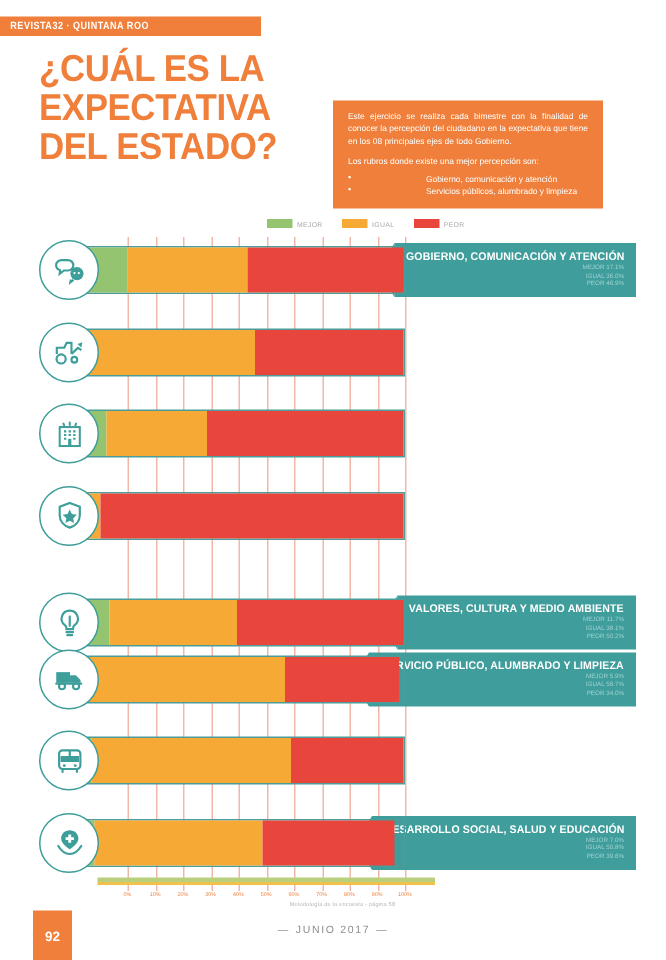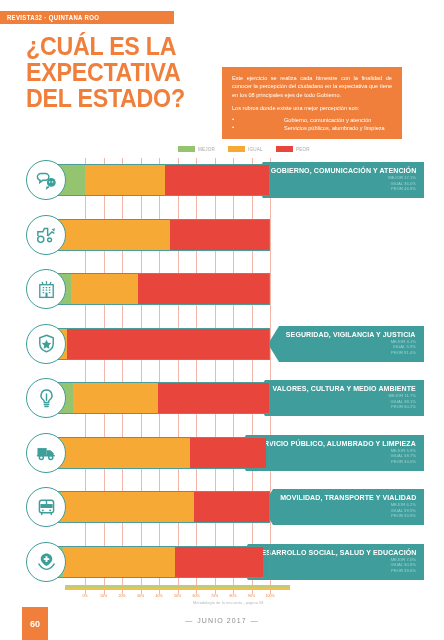--- a/index.html
+++ b/index.html
@@ -276,29 +276,22 @@
       <div class="seg seg-peor" style="width:91%"></div>
     </div>
     <div class="icon-circle">
       <span>
               <svg viewBox="0 0 24 24" fill="none" stroke="#3d9e9a" stroke-width="1.5">
       <path d="M12 3.4l7 2.6v6c0 4.3-3 7.4-7 8.6-4-1.2-7-4.3-7-8.6V6z"></path>
       <path d="M12 8l1.5 3.1 3.4.5-2.5 2.4.6 3.4L12 15.8l-3 1.6.6-3.4L7.1 11.6l3.4-.5z" fill="#3d9e9a" stroke="none"></path>
     </svg>
             </span>
     </div>
-    <div class="labelbox">
-      <div class="arrow-tip"></div>
-      <div class="lb-title">SEGURIDAD, VIGILANCIA Y JUSTICIA</div>
-      <div class="lb-val">MEJOR 3.1%</div>
-      <div class="lb-val">IGUAL 5.9%</div>
-      <div class="lb-val">PEOR 91.0%</div>
-    </div>
-        </div>
-        <div class="row" style="top: 220px;">
+        </div>
+        <div class="row" style="top: 237px;">
     <div class="bar">
       <div class="seg seg-mejor" style="width:11.7%"></div>
       <div class="seg seg-igual" style="width:38.1%"></div>
       <div class="seg seg-peor" style="width:50.2%"></div>
     </div>
     <div class="icon-circle">
       <span>
               <svg viewBox="0 0 24 24" fill="none" stroke="#3d9e9a" stroke-width="1.5">
       <path d="M12 3.2a5.6 5.6 0 0 0-3.4 10.1c.7.6 1.1 1.3 1.1 2.2v.6h4.6v-.6c0-.9.4-1.6 1.1-2.2A5.6 5.6 0 0 0 12 3.2z"></path>
       <path d="M12 7.4v6.4" stroke-linecap="round"></path>
@@ -350,27 +343,20 @@
               <svg viewBox="0 0 24 24" fill="none" stroke="#3d9e9a" stroke-width="1.5">
       <rect x="4.6" y="4.4" width="14.8" height="13" rx="2.4"></rect>
       <path d="M5.6 8.4h12.8v4.1H5.6z" fill="#3d9e9a" stroke="none"></path>
       <path d="M12 4.4v4"></path>
       <circle cx="8.2" cy="15" r="1" fill="#3d9e9a" stroke="none"></circle>
       <circle cx="15.8" cy="15" r="1" fill="#3d9e9a" stroke="none"></circle>
       <path d="M7 17.4v2M17 17.4v2" stroke-linecap="round"></path>
     </svg>
             </span>
     </div>
-    <div class="labelbox">
-      <div class="arrow-tip"></div>
-      <div class="lb-title">MOVILIDAD, TRANSPORTE Y VIALIDAD</div>
-      <div class="lb-val">MEJOR 6.2%</div>
-      <div class="lb-val">IGUAL 59.9%</div>
-      <div class="lb-val">PEOR 33.9%</div>
-    </div>
         </div>
         <div class="row" style="top: 383.5px;">
     <div class="bar">
       <div class="seg seg-mejor" style="width:7%"></div>
       <div class="seg seg-igual" style="width:50.8%"></div>
       <div class="seg seg-peor" style="width:39.6%"></div>
     </div>
     <div class="icon-circle">
       <span>
               <svg viewBox="0 0 24 24" fill="none" stroke="#3d9e9a" stroke-width="1.5">
@@ -386,19 +372,19 @@
       <div class="lb-val">MEJOR 7.0%</div>
       <div class="lb-val">IGUAL 50.8%</div>
       <div class="lb-val">PEOR 39.6%</div>
     </div>
         </div>
       </div>
   </div>
 
   <div class="footnote">Metodología de la encuesta - página 58</div>
 
-  <div class="pagebox">60</div>
+  <div class="pagebox">92</div>
 
   <div class="footer-date">
     <span class="dash">—</span><span>JUNIO 2017</span><span class="dash">—</span>
   </div>
 
 </div>
 
 </body></html>

